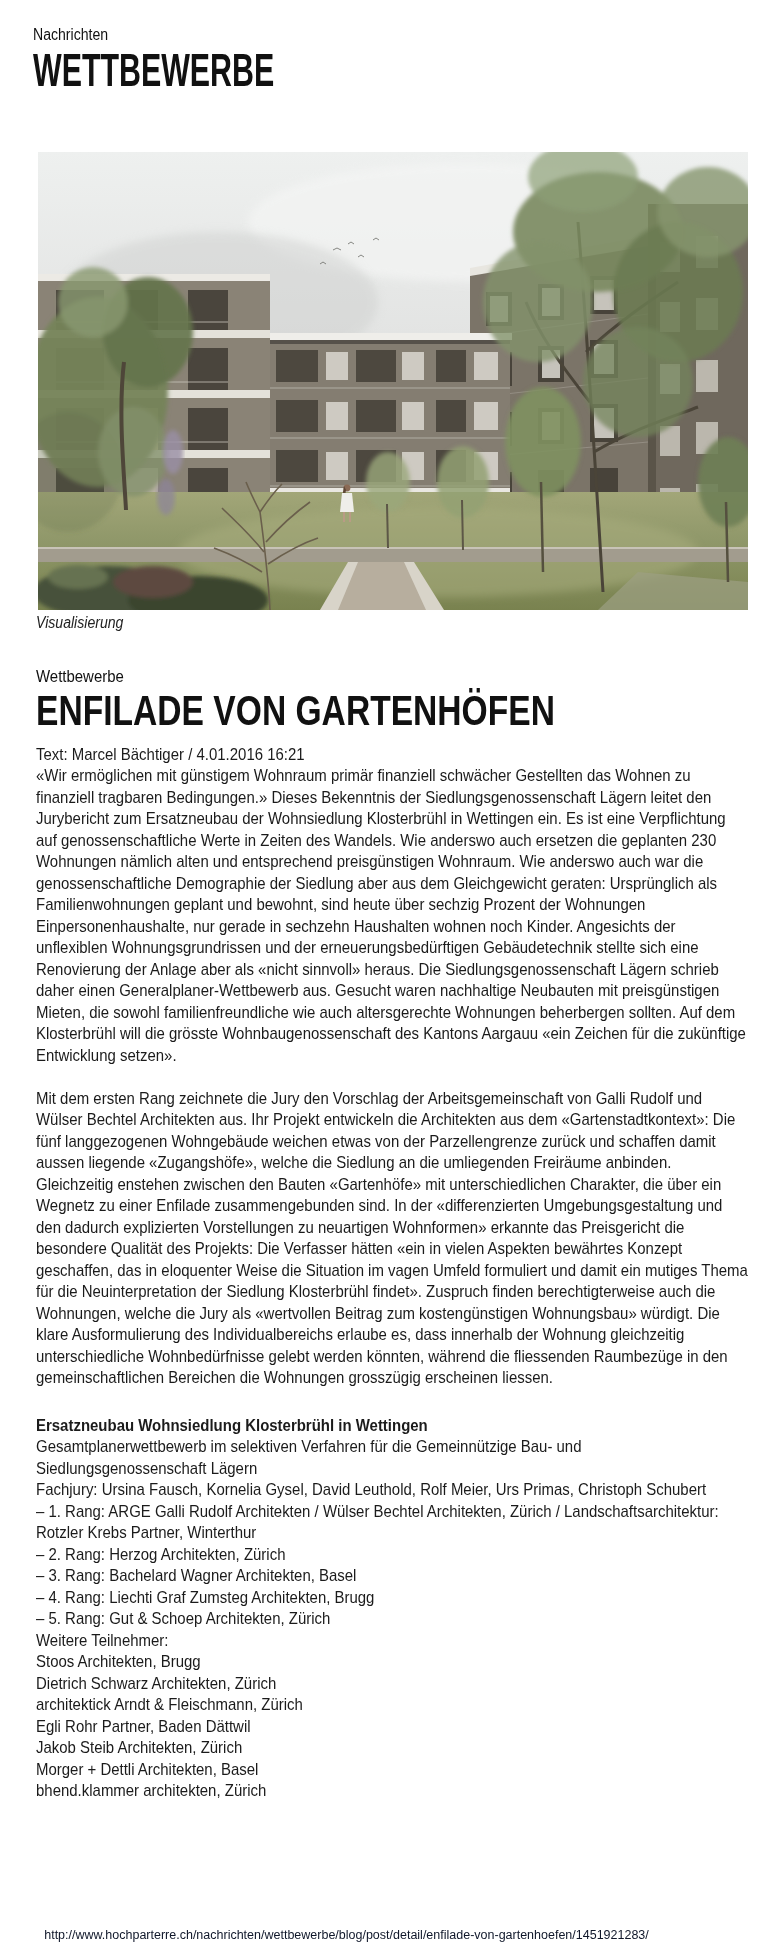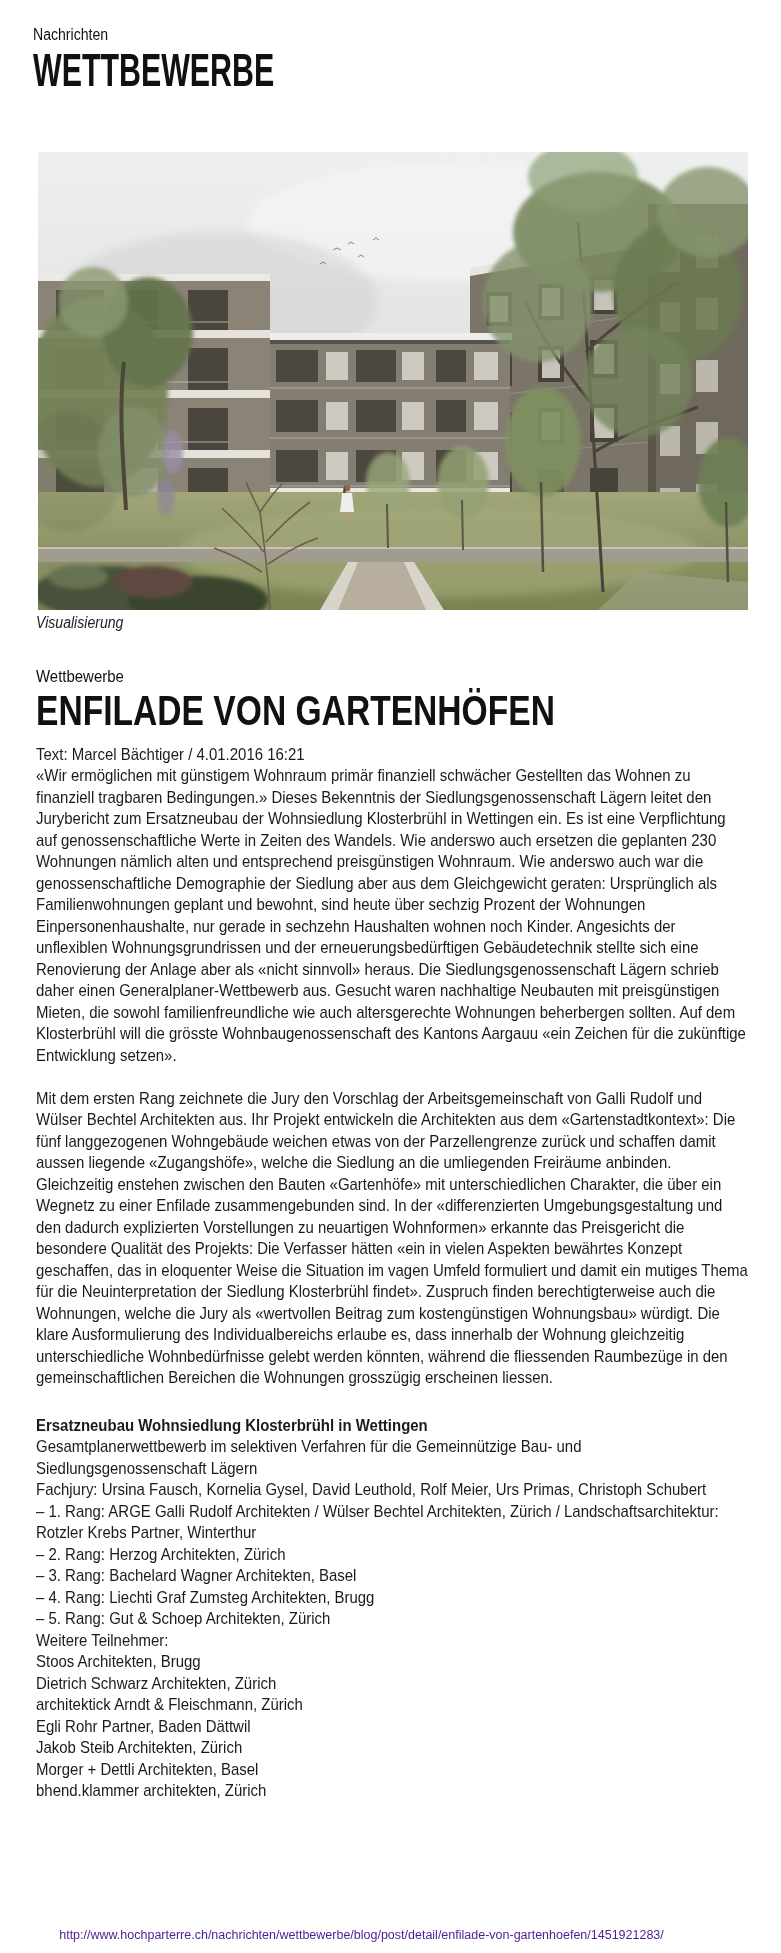--- a/index.html
+++ b/index.html
@@ -29,22 +29,22 @@
   .article-title{
     font-size:42px;font-weight:bold;line-height:1.06;color:#111;white-space:nowrap;
     transform:scaleX(0.8);transform-origin:0 0;margin:2px 0 10px 0;
   }
   .byline{font-size:17px;line-height:21.5px;}
   .bodytext p{margin:0 0 21.5px 0;font-size:17px;line-height:21.5px;}
   .bodytext p:last-child{margin-bottom:0;}
   .info{margin-top:26px;font-size:17px;line-height:21.5px;}
   .info .info-heading{font-weight:bold;}
   .footer-url{
-    position:absolute;left:15px;top:1928px;width:693px;text-align:center;
-    font-size:12.5px;color:#4c1d95;
+    position:absolute;left:0;top:1928px;width:693px;text-align:center;
+    font-size:12.5px;color:#0f172a;
   }
 </style>
 </head>
 <body>
 
 <div class="kicker cx">Nachrichten</div>
 <div class="page-title">WETTBEWERBE</div>
 
 <div class="photo-wrap">
   <svg width="710" height="458" viewBox="0 0 710 458" xmlns="http://www.w3.org/2000/svg">

